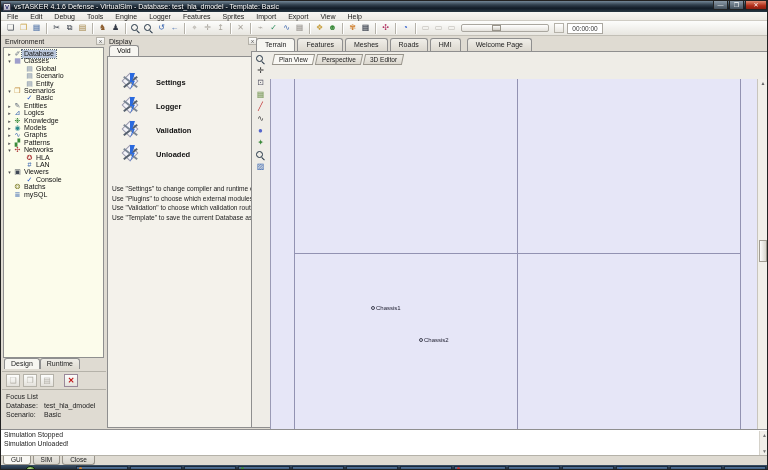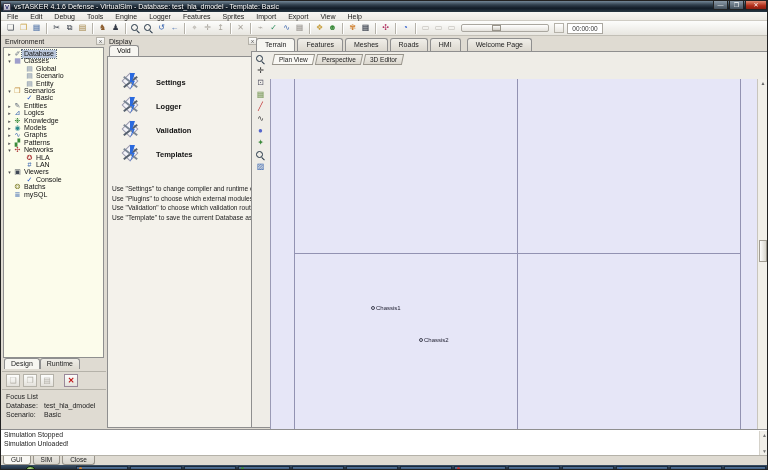--- a/index.html
+++ b/index.html
@@ -403,21 +403,21 @@
           </span>
           <span class="slabel">Validation</span>
         </div>
       <div class="srow" style="top:86px">
           <span class="sicon">
             <i class="sq"></i>
             <i class="b1"></i>
             <i class="b2"></i>
             <i class="bolt"></i>
           </span>
-          <span class="slabel">Templates</span>
+          <span class="slabel">Unloaded</span>
         </div>
       <div class="helpline" style="top:128px">Use "Settings" to change compiler and runtime environment</div>
       <div class="helpline" style="top:138px">Use "Plugins" to choose which external modules to use</div>
       <div class="helpline" style="top:147px">Use "Validation" to choose which validation routine to use</div>
       <div class="helpline" style="top:157px">Use "Template" to save the current Database as Template</div>
     </div>
     <div class="dscroll">
       <span class="up">▲</span>
       <span class="dn">▼</span>
     </div>

